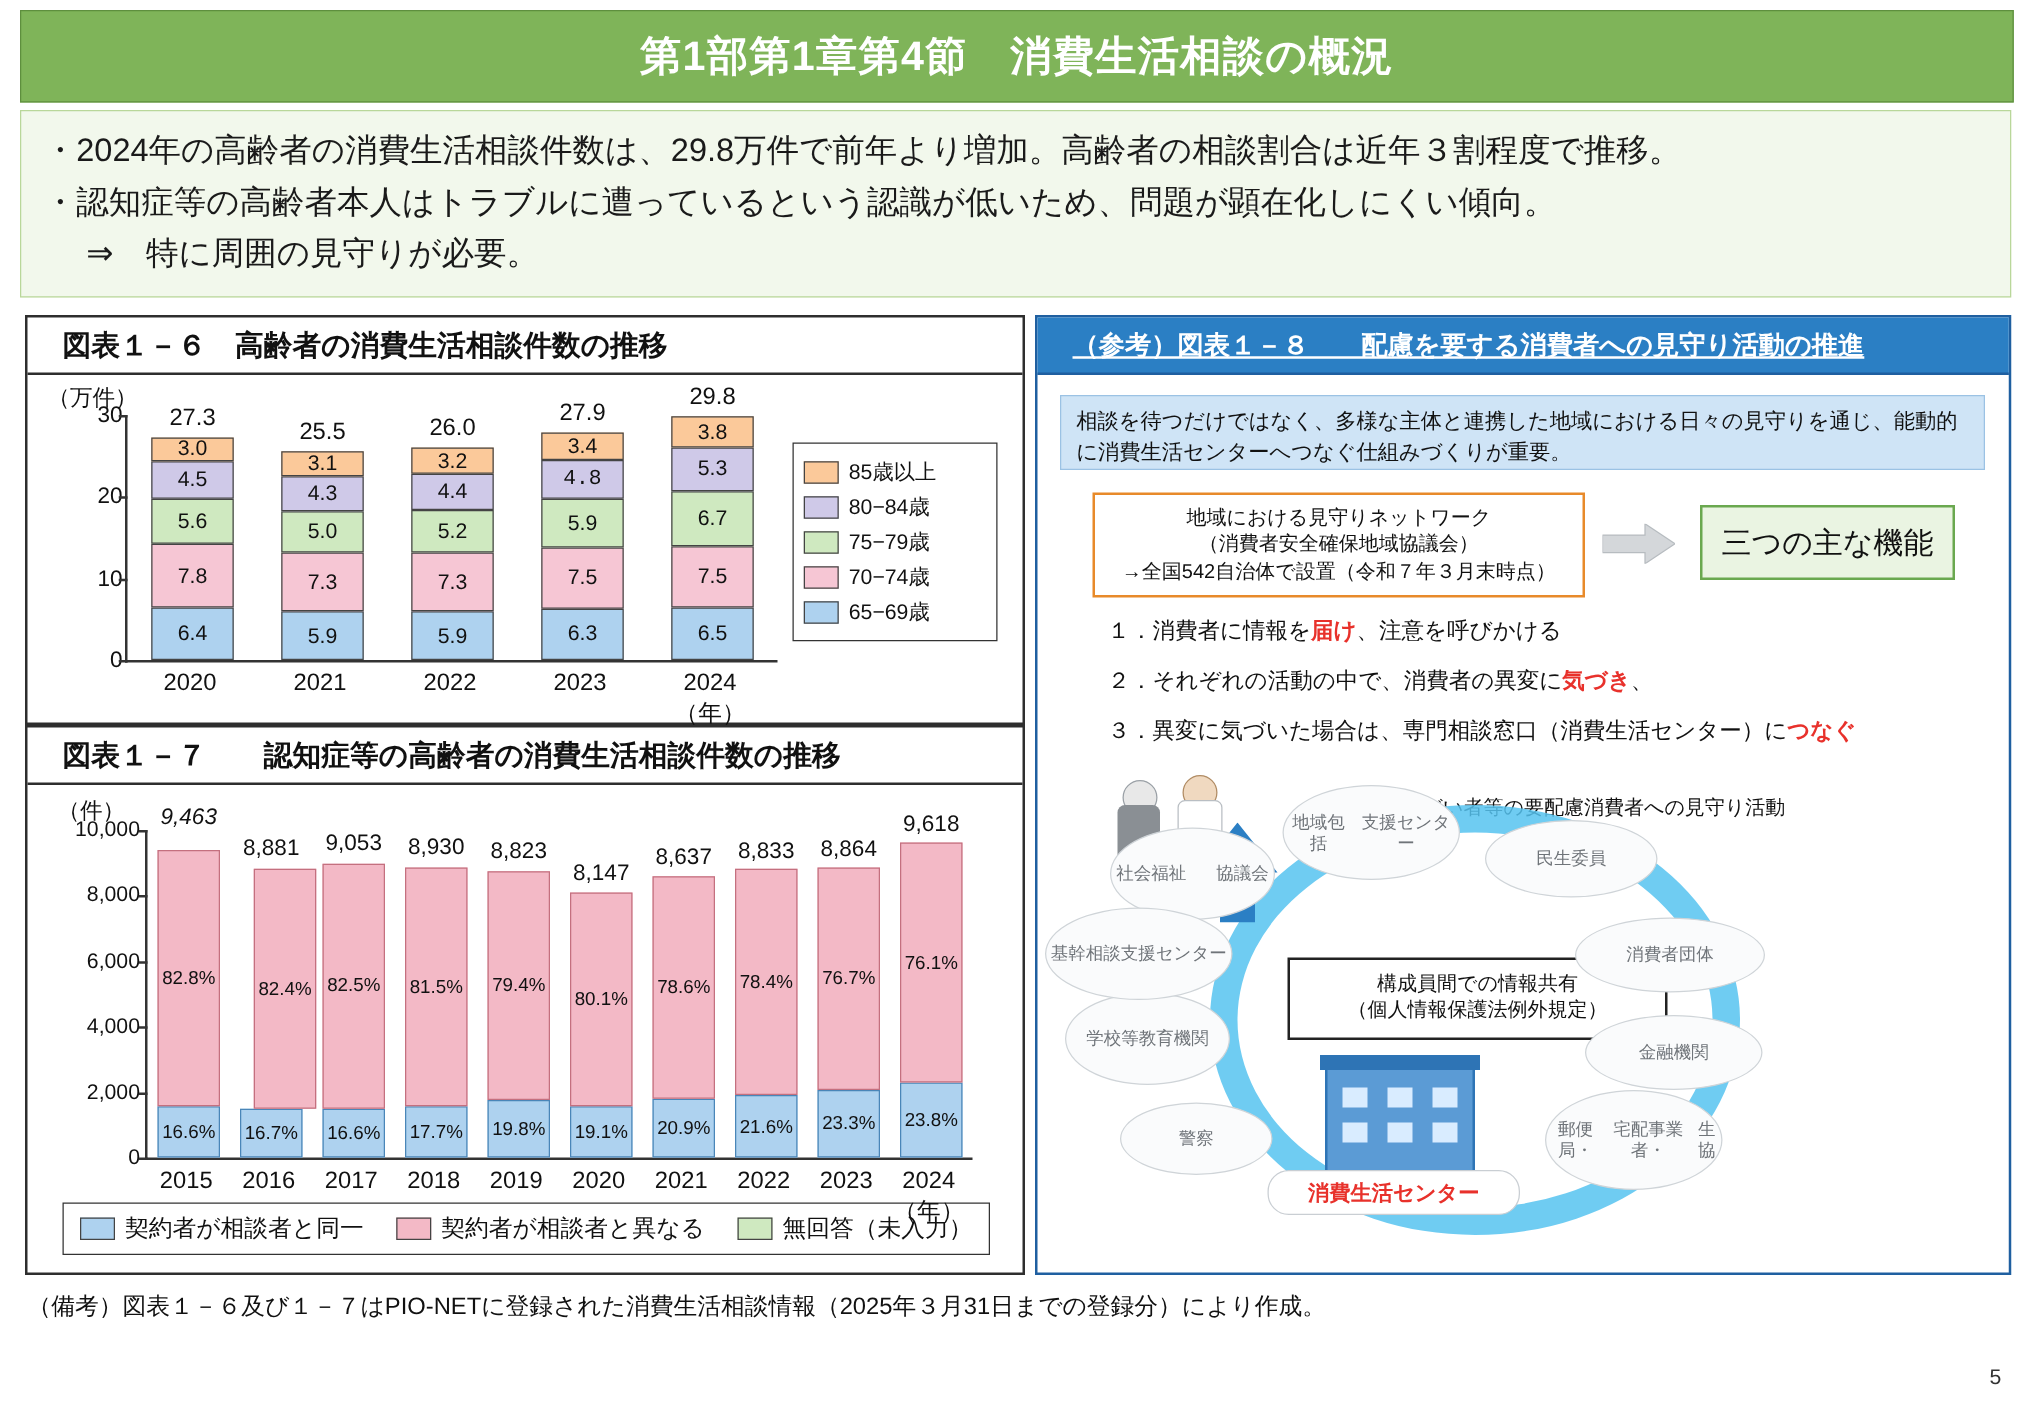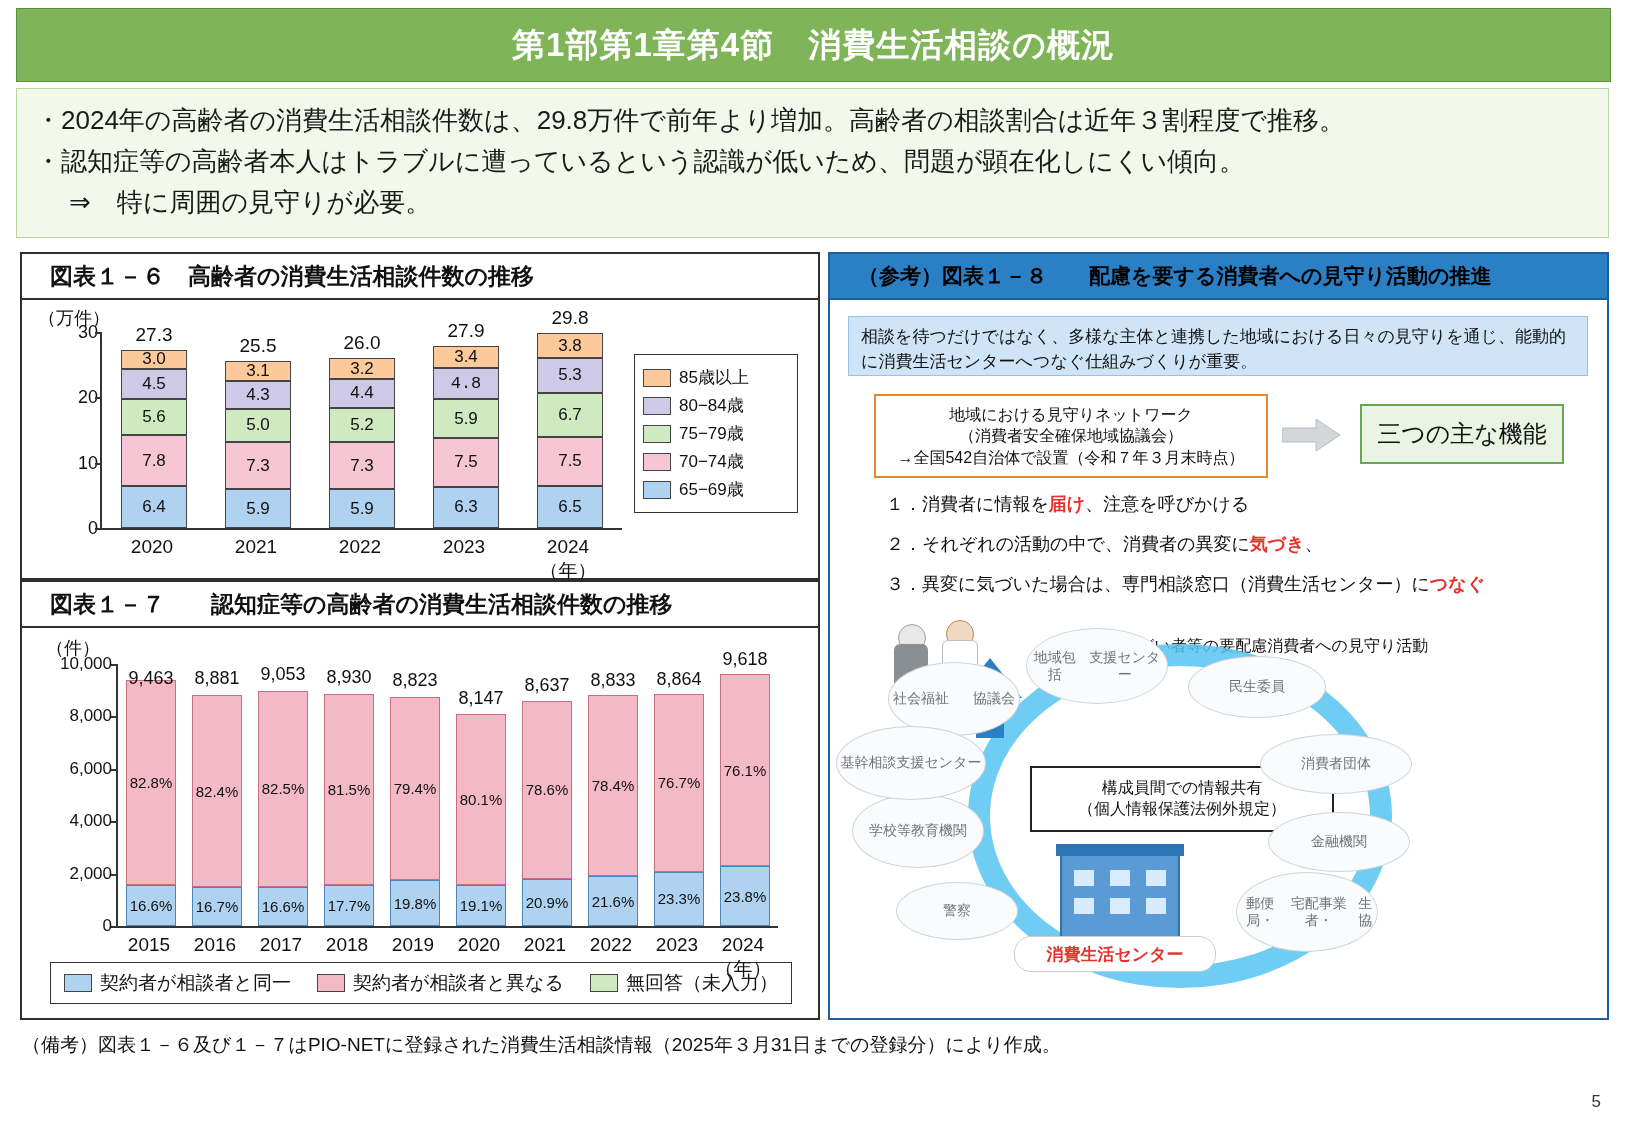--- a/index.html
+++ b/index.html
@@ -36,22 +36,22 @@
 
   
   #panelA{left:20px;top:252px;width:800px;height:328px;}
   #panelA .panel-head{height:46px;font-size:23px;}
   
   #panelB{left:20px;top:580px;width:800px;height:440px;}
   #panelB .panel-head{height:46px;font-size:23px;}
   
   #panelC{left:828px;top:252px;width:781px;height:768px;border-color:#1f5fa0;}
   #panelC .panel-head{
-    height:46px;background:#2b7fc4;color:#000000;border-bottom:2px solid #1f5fa0;
-    font-size:21px;justify-content:flex-start;
+    height:46px;background:#2b7fc4;color:#ffffff;border-bottom:2px solid #1f5fa0;
+    font-size:21px;justify-content:flex-start;text-decoration:underline;
   }
 
   .note{
     position:absolute;left:22px;top:1032px;font-size:19px;color:#111;
   }
   .pagenum{position:absolute;right:24px;top:1092px;font-size:17px;color:#333;}
 
   
   .chart1{position:absolute;left:0;top:48px;width:796px;height:276px;}
   .c1-unit{position:absolute;left:16px;top:4px;font-size:18px;}
@@ -249,25 +249,25 @@
       <div class="c2-plot" id="c2-plot">
           <div style="position: absolute; left: -7px; width: 7px; height: 2px; background: rgb(51, 51, 51); top: 262px;"></div>
           <div style="position: absolute; left: -7px; width: 7px; height: 2px; background: rgb(51, 51, 51); top: 209.6px;"></div>
           <div style="position: absolute; left: -7px; width: 7px; height: 2px; background: rgb(51, 51, 51); top: 157.2px;"></div>
           <div style="position: absolute; left: -7px; width: 7px; height: 2px; background: rgb(51, 51, 51); top: 104.8px;"></div>
           <div style="position: absolute; left: -7px; width: 7px; height: 2px; background: rgb(51, 51, 51); top: 52.4px;"></div>
           <div style="position: absolute; left: -7px; width: 7px; height: 2px; background: rgb(51, 51, 51); top: 0px;"></div>
           <div class="b2" style="left: 8px; height: 247.931px;">
             <div class="p-same" style="height: 41.1565px;">16.6%</div>
             <div class="p-diff" style="height: 205.287px; bottom: 41.1565px;">82.8%</div>
-            <div class="b2total" style="bottom: 237px;">9,463</div>
+            <div class="b2total" style="bottom: 262px; font-style: italic;">9,463</div>
           </div>
           <div class="b2" style="left: 74px; height: 232.682px;">
             <div class="p-same" style="height: 38.8579px;">16.7%</div>
-            <div class="p-diff" style="height: 191.73px; bottom: 38.8579px;">82.4%</div>
+            <div class="p-diff" style="height: 191.73px; bottom: 38.8579px; margin-left: 11px;">82.4%</div>
             <div class="b2total" style="bottom: 236.682px;">8,881</div>
           </div>
           <div class="b2" style="left: 140px; height: 237.189px;">
             <div class="p-same" style="height: 39.3733px;">16.6%</div>
             <div class="p-diff" style="height: 195.681px; bottom: 39.3733px;">82.5%</div>
             <div class="b2total" style="bottom: 241.189px;">9,053</div>
           </div>
           <div class="b2" style="left: 206px; height: 233.966px;">
             <div class="p-same" style="height: 41.412px;">17.7%</div>
             <div class="p-diff" style="height: 190.682px; bottom: 41.412px;">81.5%</div>

